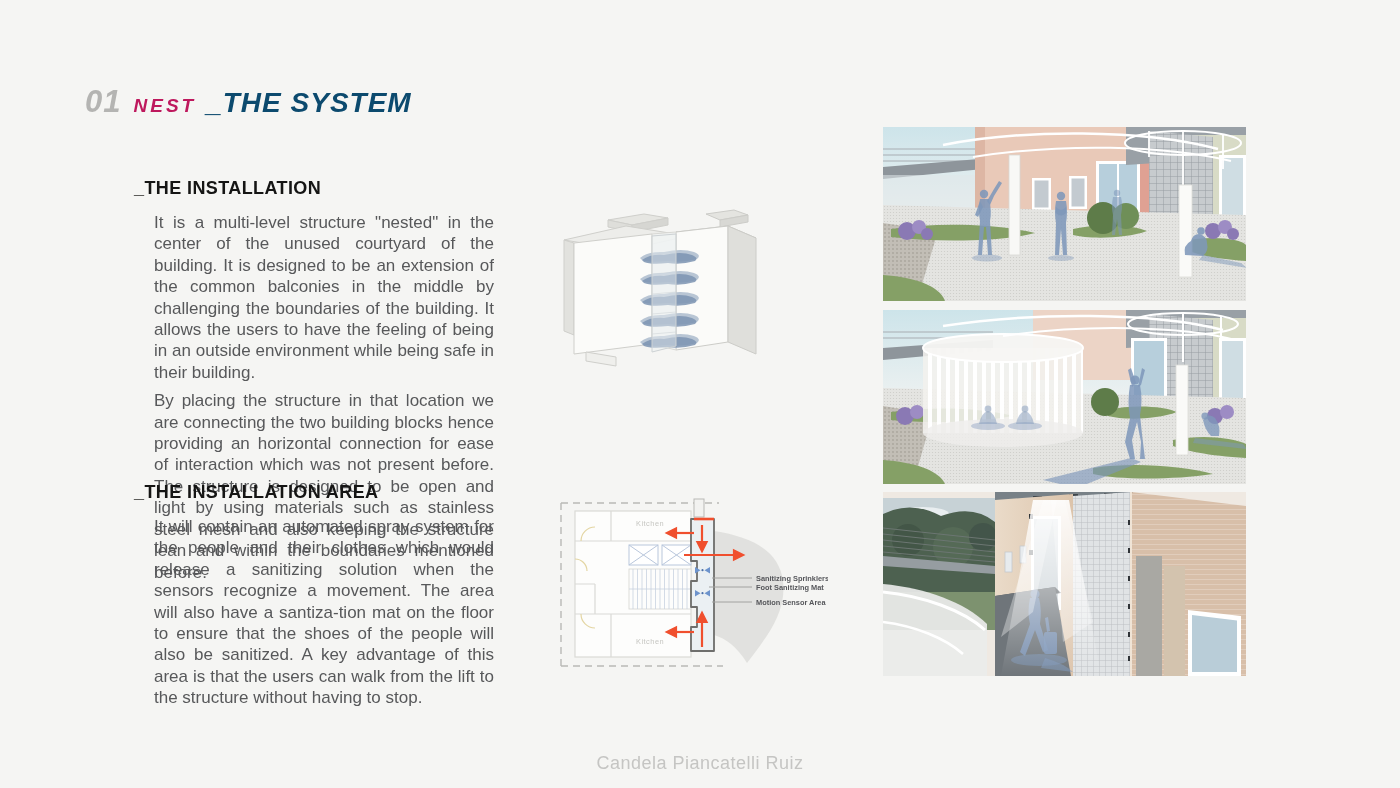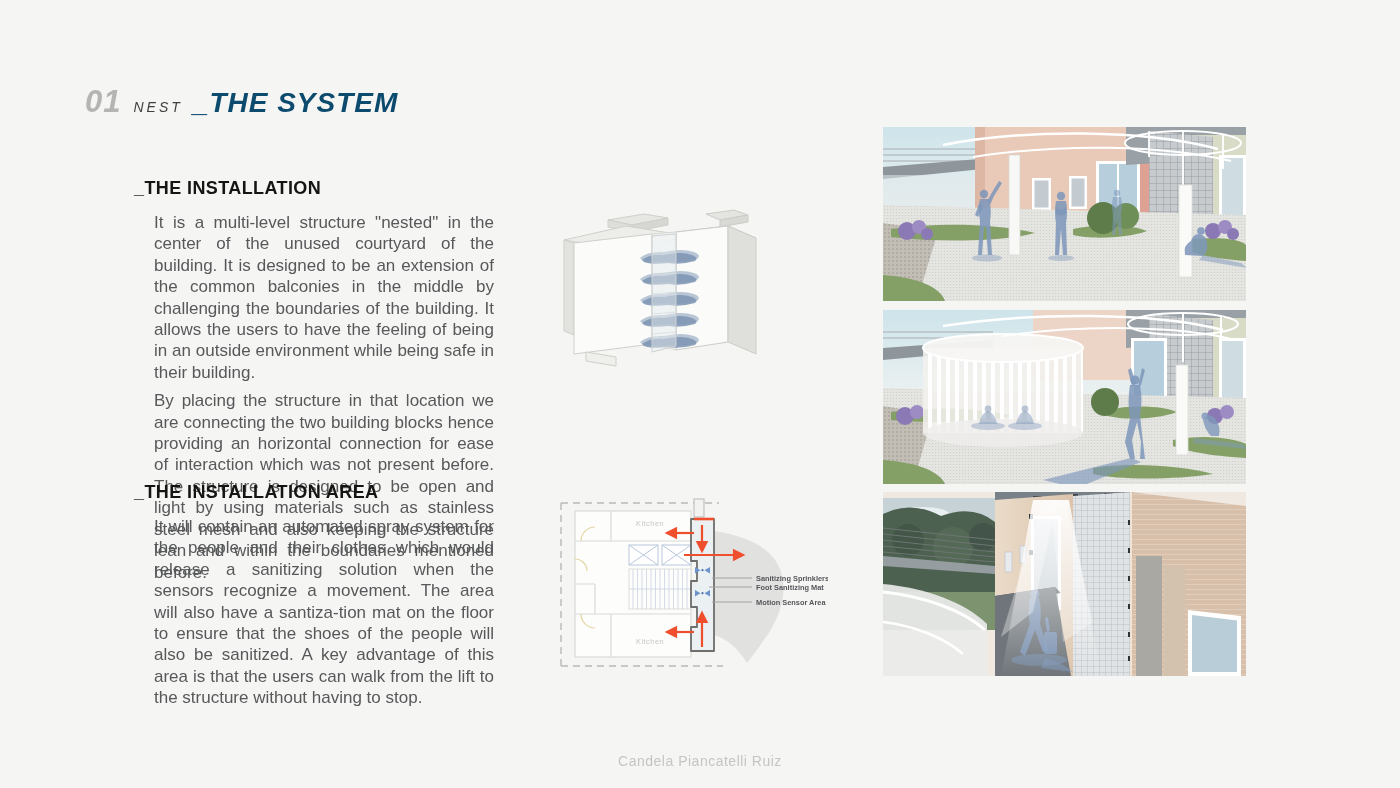--- a/index.html
+++ b/index.html
@@ -4,42 +4,42 @@
 <style>
   html,body{margin:0;padding:0;background:#e7e7e5;}
   .page{
     position:relative;width:1400px;height:788px;margin:0 auto;
     background:#f5f5f3;overflow:hidden;
     font-family:"Liberation Sans",sans-serif;
   }
   
   .hdr{position:absolute;left:85px;top:84px;display:flex;align-items:baseline;font-style:italic;white-space:nowrap;}
   .hdr-num{font-size:31px;font-weight:700;color:#b4b4b2;letter-spacing:1px;}
-  .hdr-proj{font-size:14px;color:#404040;letter-spacing:3px;margin-left:12px;}
+  .hdr-proj{font-size:19px;color:#be185d;letter-spacing:3px;margin-left:12px;font-weight:bold;}
   .hdr-title{font-size:28px;font-weight:800;color:#0c4a6e;letter-spacing:1px;margin-left:10px;}
   
   .sec{position:absolute;left:134px;width:360px;}
   .sec h2{margin:0 0 13px 0;font-size:18px;font-weight:700;color:#151514;letter-spacing:.4px;}
   .sec .paras{padding-left:20px;}
   .sec p{margin:0 0 7px 0;font-size:17px;line-height:1.26;color:#57585a;text-align:justify;}
   .sec-install{top:178px;}
   .sec-disinfect{top:482px;}
   
   .axon{position:absolute;left:556px;top:196px;width:206px;height:182px;}
   .plan{position:absolute;left:551px;top:489px;width:277px;height:186px;}
   .axon svg,.plan svg,.render svg{display:block;width:100%;height:100%;}
   .plan text{font-family:"Liberation Sans",sans-serif;}
   
   .render{position:absolute;left:883px;width:363px;background:#dfe2e0;}
   .render-1{top:127px;height:174px;}
   .render-2{top:310px;height:174px;}
   .render-3{top:492px;height:184px;}
   
   .footer{position:absolute;left:0;right:0;top:753px;text-align:center;
-          font-size:14px;color:#c5c5c3;letter-spacing:.5px;}
+          font-size:18px;color:#c5c5c3;letter-spacing:.5px;}
 </style>
 </head>
 <body>
 
 <svg width="0" height="0" style="position:absolute" aria-hidden="true">
   <defs>
     <linearGradient id="grad-sky" x1="0" y1="0" x2="0" y2="1">
       <stop offset="0" stop-color="#cde4ea"></stop>
         <stop offset="1" stop-color="#f1f3f2"></stop>
     </linearGradient>

